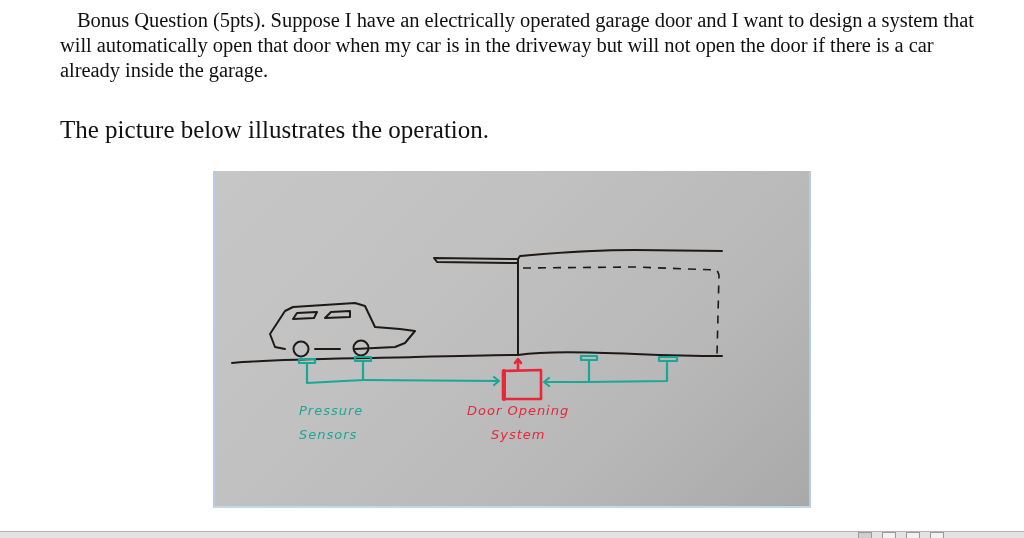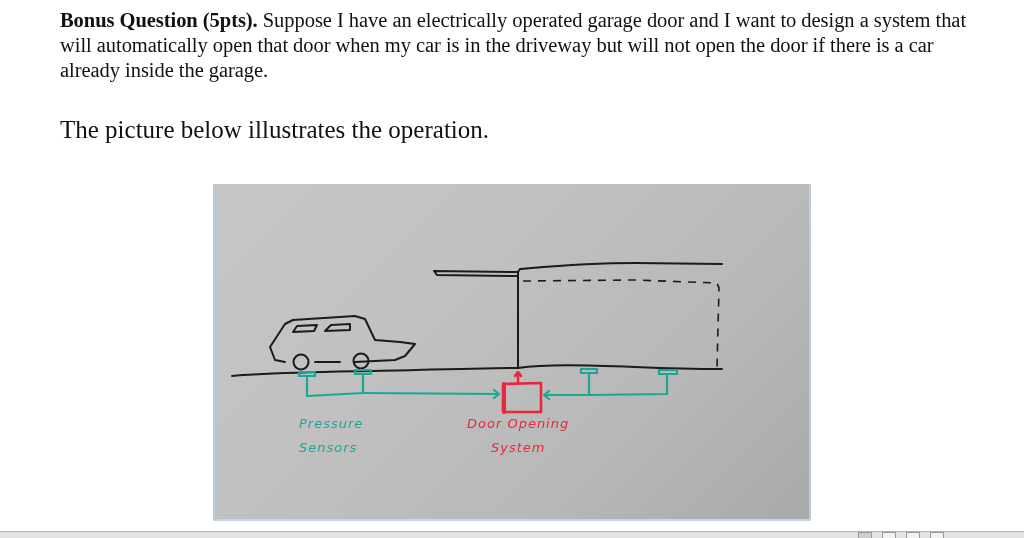--- a/index.html
+++ b/index.html
@@ -6,27 +6,27 @@
   body {
     width: 1024px; height: 538px; overflow: hidden; position: relative;
     background: #ffffff;
     font-family: "Liberation Serif", "DejaVu Serif", serif;
     color: #111111;
   }
   .question {
     position: absolute; left: 60px; top: 8px; width: 920px;
     font-size: 20.5px; line-height: 25px; letter-spacing: -0.05px;
   }
-  .question .lead { font-weight: bold; }
+  .question .lead { font-weight: normal; margin-left: 17px; }
   .caption {
     position: absolute; left: 60px; top: 117px;
     font-size: 25px; line-height: 25px;
   }
   .photo {
-    position: absolute; left: 213px; top: 184px; width: 598px; height: 337px;
+    position: absolute; left: 213px; top: 171px; width: 598px; height: 337px;
     background: linear-gradient(135deg, #c6c6c6 0%, #c1c1c1 35%, #b8b8b8 70%, #a9a9a9 100%);
     border-right: 2px solid #b9cbe4; border-bottom: 2px solid #c6d6ea;
     border-left: 2px solid #b9cbe4;
     box-sizing: border-box;
     overflow: hidden;
   }
   .photo svg { position: absolute; left: 0; top: 0; }
   .hand {
     font-family: "DejaVu Sans", sans-serif;
     font-size: 13px; font-style: italic; letter-spacing: 1px;

